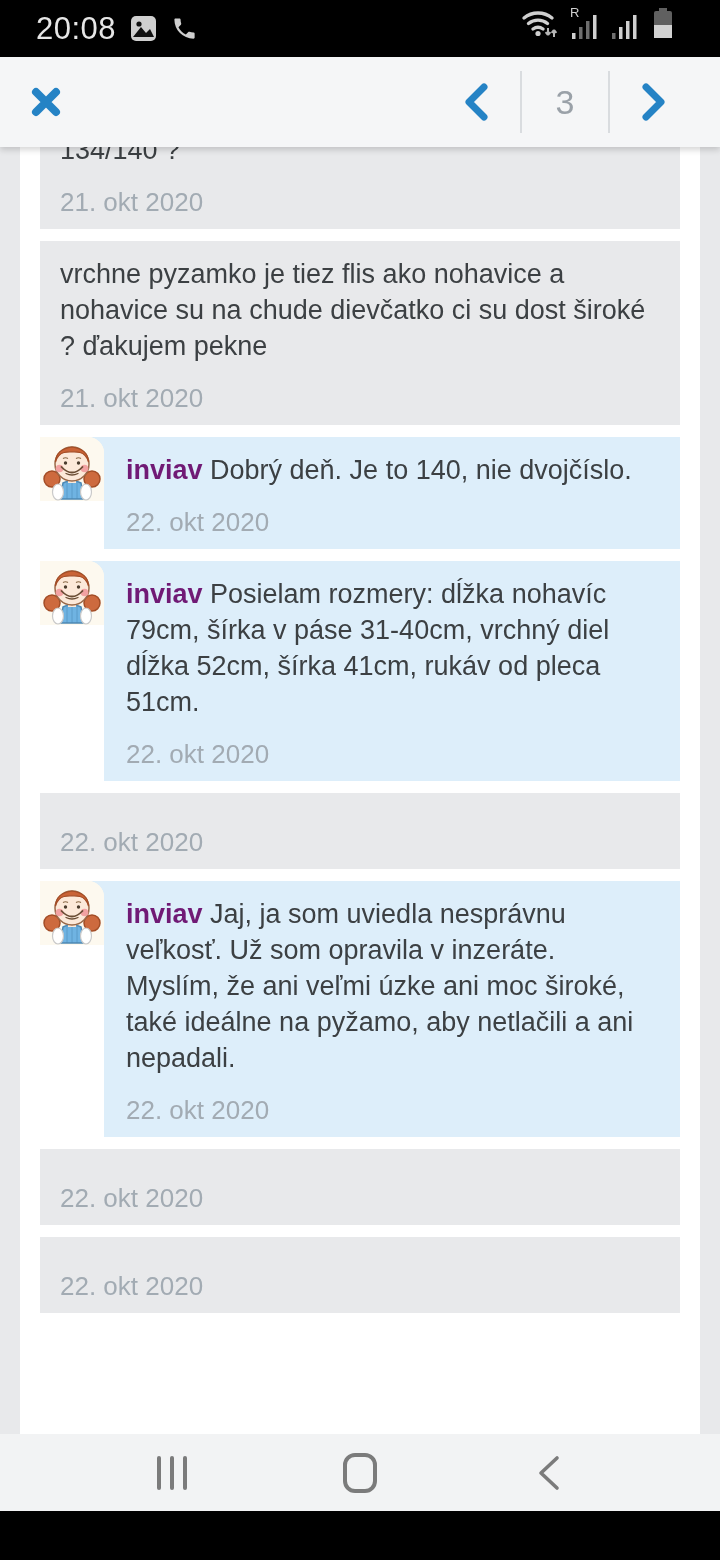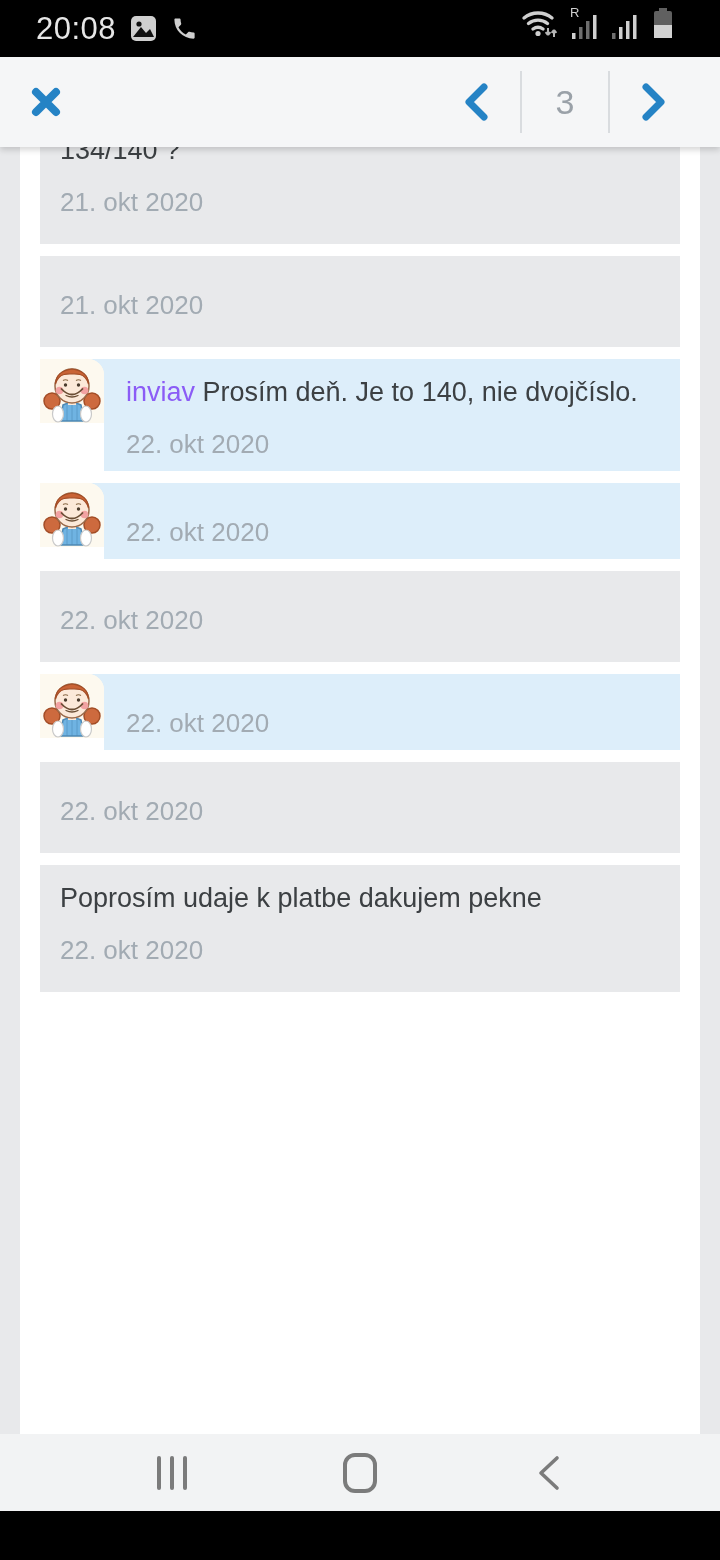--- a/index.html
+++ b/index.html
@@ -24,23 +24,23 @@
   .pg-btn{width:88px;height:100%;display:flex;align-items:center;justify-content:center;cursor:pointer;}
   .pg-divider{width:2px;height:62px;background:#d9dcdf;}
   .pg-num{width:86px;text-align:center;font-size:34px;color:#9aa1a8;}
   
   .content{
     flex:1;background:#fff;border-left:20px solid #e8e9eb;border-right:20px solid #e8e9eb;
     padding:0 20px;overflow:hidden;position:relative;z-index:1;
   }
   .msg-row{display:flex;margin-bottom:12px;}
   .msg-row.clipped{margin-top:-30px;}
-  .bubble{flex:1;background:#e8e9eb;padding:15px 20px 28px;font-size:27px;line-height:36px;color:#3c4043;}
+  .bubble{flex:1;background:#e8e9eb;padding:15px 20px 13px;font-size:27px;line-height:36px;color:#3c4043;}
   .msg-row.seller .bubble{background:#ddeefa;padding:15px 34px 13px 22px;}
-  .user{font-weight:normal;color:#8b5cf6;}
+  .user{font-weight:bold;color:#701a75;}
   .date{margin-top:20px;font-size:26px;line-height:28px;color:#a2abb3;}
   .avatar-col{flex:0 0 64px;width:64px;}
   .avatar-box{width:64px;height:64px;background:#ddeefa;}
   .avatar{width:64px;height:64px;background:#fdf9ef;border-top-right-radius:16px;overflow:hidden;}
   .avatar svg{display:block;}
   
   .nav-bar{
     height:77px;background:#f2f3f4;display:flex;align-items:center;
     justify-content:space-between;padding:0 142px;flex:0 0 auto;
   }
@@ -120,20 +120,21 @@
       <div class="msg-row buyer clipped">
 
     <div class="bubble">
       <div class="text"><span class="body">134/140 ?</span></div>
       <div class="date">21. okt 2020</div>
     </div>
   </div>
       <div class="msg-row buyer">
 
     <div class="bubble">
+      <div class="text"><span class="body">vrchne pyzamko je tiez flis ako nohavice a nohavice su na chude dievčatko ci su dost široké ? ďakujem pekne</span></div>
       <div class="date">21. okt 2020</div>
     </div>
   </div>
       <div class="msg-row seller">
     <div class="avatar-col">
       <div class="avatar-box">
         <div class="avatar">
           <svg width="64" height="64" viewBox="0 0 64 64">
             <rect width="64" height="64" fill="#fdf9ef"></rect>
             <circle cx="12" cy="42" r="8" fill="#cd6a3e" stroke="#a34d26" stroke-width="1.5"></circle>
@@ -150,21 +151,21 @@
             <path d="M23 21.5 q2.5 -1.5 5 0 M36 21.5 q2.5 -1.5 5 0" stroke="#8a6a48" stroke-width="1.2" fill="none"></path>
             <circle cx="19.5" cy="31.5" r="3.8" fill="#f2a2a2"></circle>
             <circle cx="44.5" cy="31.5" r="3.8" fill="#f2a2a2"></circle>
             <path d="M21.5 30 Q32 41 42.5 30" fill="none" stroke="#6b4e35" stroke-width="1.8" stroke-linecap="round"></path>
             <path d="M26 36.5 Q32 39.5 38 36.5" fill="none" stroke="#6b4e35" stroke-width="1.3" stroke-linecap="round"></path>
           </svg>
         </div>
       </div>
     </div>
     <div class="bubble">
-      <div class="text"><span class="user">inviav </span><span class="body">Prosím deň. Je to 140, nie dvojčíslo.</span></div>
+      <div class="text"><span class="user">inviav </span><span class="body">Dobrý deň. Je to 140, nie dvojčíslo.</span></div>
       <div class="date">22. okt 2020</div>
     </div>
   </div>
       <div class="msg-row seller">
     <div class="avatar-col">
       <div class="avatar-box">
         <div class="avatar">
           <svg width="64" height="64" viewBox="0 0 64 64">
             <rect width="64" height="64" fill="#fdf9ef"></rect>
             <circle cx="12" cy="42" r="8" fill="#cd6a3e" stroke="#a34d26" stroke-width="1.5"></circle>
@@ -181,20 +182,21 @@
             <path d="M23 21.5 q2.5 -1.5 5 0 M36 21.5 q2.5 -1.5 5 0" stroke="#8a6a48" stroke-width="1.2" fill="none"></path>
             <circle cx="19.5" cy="31.5" r="3.8" fill="#f2a2a2"></circle>
             <circle cx="44.5" cy="31.5" r="3.8" fill="#f2a2a2"></circle>
             <path d="M21.5 30 Q32 41 42.5 30" fill="none" stroke="#6b4e35" stroke-width="1.8" stroke-linecap="round"></path>
             <path d="M26 36.5 Q32 39.5 38 36.5" fill="none" stroke="#6b4e35" stroke-width="1.3" stroke-linecap="round"></path>
           </svg>
         </div>
       </div>
     </div>
     <div class="bubble">
+      <div class="text"><span class="user">inviav </span><span class="body">Posielam rozmery: dĺžka nohavíc 79cm, šírka v páse 31-40cm, vrchný diel dĺžka 52cm, šírka 41cm, rukáv od pleca 51cm.</span></div>
       <div class="date">22. okt 2020</div>
     </div>
   </div>
       <div class="msg-row buyer">
 
     <div class="bubble">
       <div class="date">22. okt 2020</div>
     </div>
   </div>
       <div class="msg-row seller">
@@ -217,33 +219,33 @@
             <path d="M23 21.5 q2.5 -1.5 5 0 M36 21.5 q2.5 -1.5 5 0" stroke="#8a6a48" stroke-width="1.2" fill="none"></path>
             <circle cx="19.5" cy="31.5" r="3.8" fill="#f2a2a2"></circle>
             <circle cx="44.5" cy="31.5" r="3.8" fill="#f2a2a2"></circle>
             <path d="M21.5 30 Q32 41 42.5 30" fill="none" stroke="#6b4e35" stroke-width="1.8" stroke-linecap="round"></path>
             <path d="M26 36.5 Q32 39.5 38 36.5" fill="none" stroke="#6b4e35" stroke-width="1.3" stroke-linecap="round"></path>
           </svg>
         </div>
       </div>
     </div>
     <div class="bubble">
-      <div class="date">22. okt 2020</div>
-    </div>
-  </div>
-      <div class="msg-row buyer">
-
-    <div class="bubble">
-      <div class="date">22. okt 2020</div>
-    </div>
-  </div>
-      <div class="msg-row buyer">
-
-    <div class="bubble">
-      <div class="text"><span class="body">Poprosím udaje k platbe dakujem pekne</span></div>
+      <div class="text"><span class="user">inviav </span><span class="body">Jaj, ja som uviedla nesprávnu veľkosť. Už som opravila v inzeráte. Myslím, že ani veľmi úzke ani moc široké, také ideálne na pyžamo, aby netlačili a ani nepadali.</span></div>
+      <div class="date">22. okt 2020</div>
+    </div>
+  </div>
+      <div class="msg-row buyer">
+
+    <div class="bubble">
+      <div class="date">22. okt 2020</div>
+    </div>
+  </div>
+      <div class="msg-row buyer">
+
+    <div class="bubble">
       <div class="date">22. okt 2020</div>
     </div>
   </div>
     </div>
 
   <div class="nav-bar">
     <div class="nav-btn">
       <svg width="32" height="38" viewBox="0 0 32 38">
         <rect x="1" y="2" width="4" height="34" rx="2" fill="#7b7b7b"></rect>
         <rect x="14" y="2" width="4" height="34" rx="2" fill="#7b7b7b"></rect>

